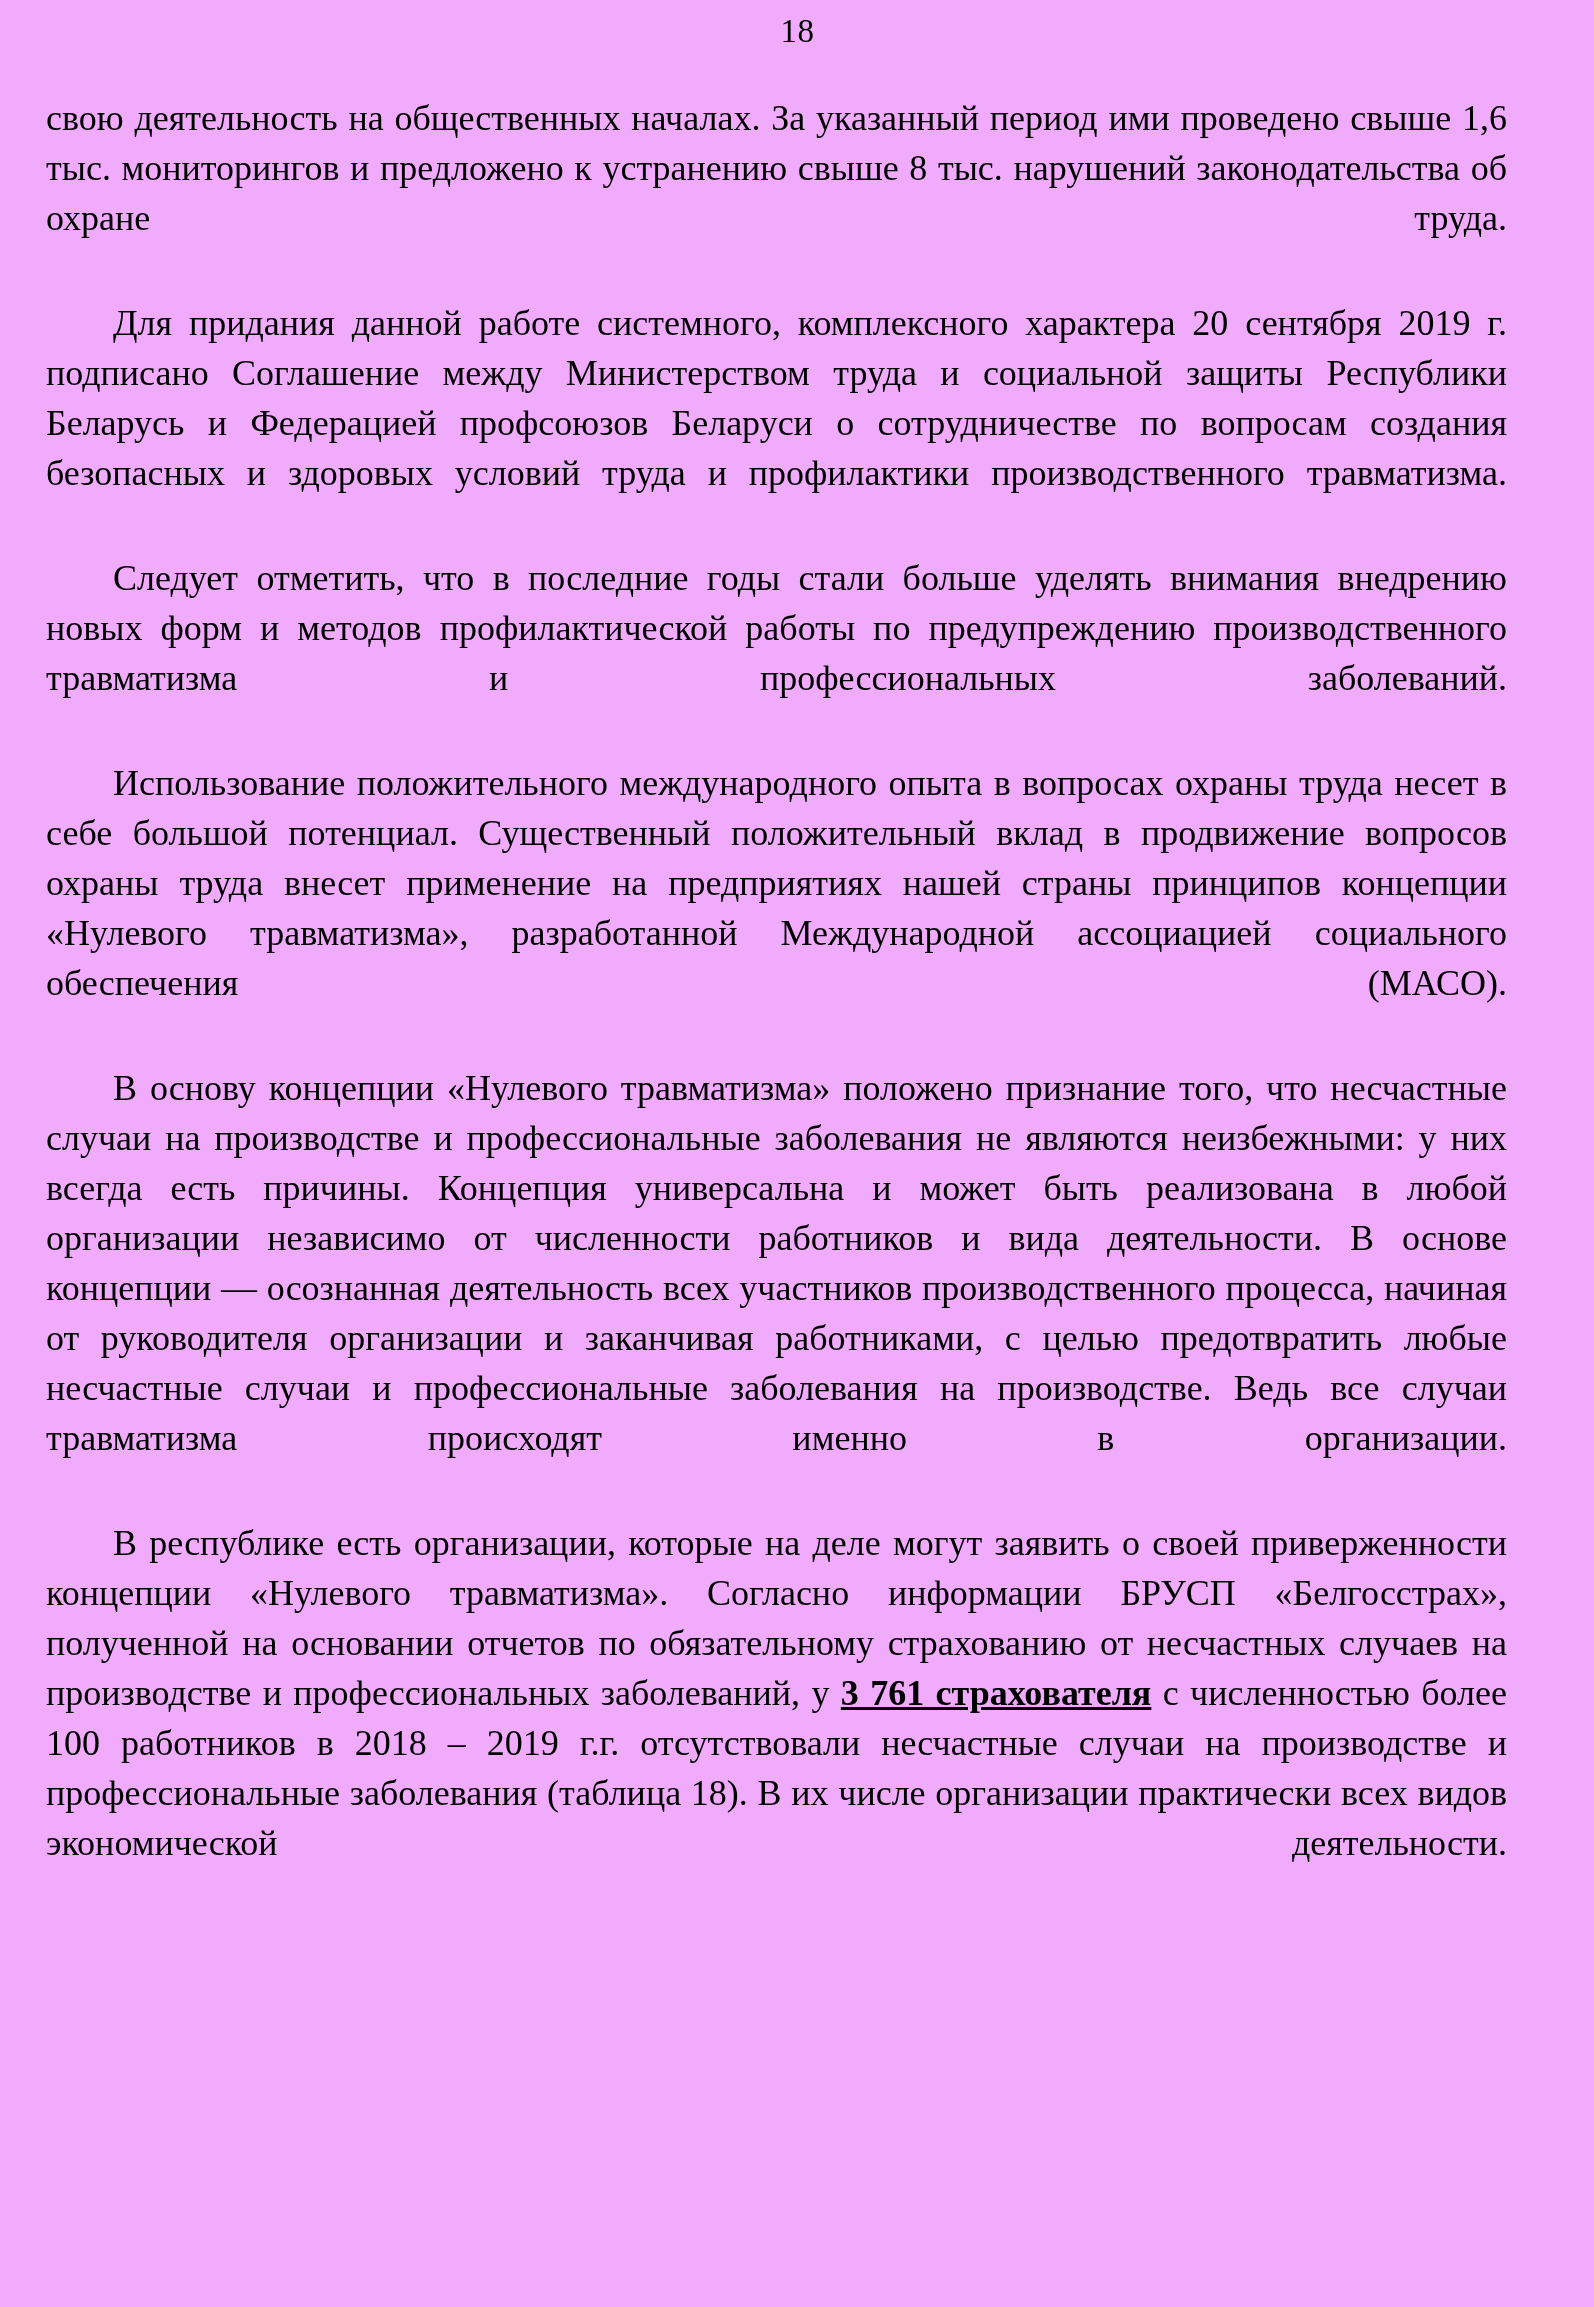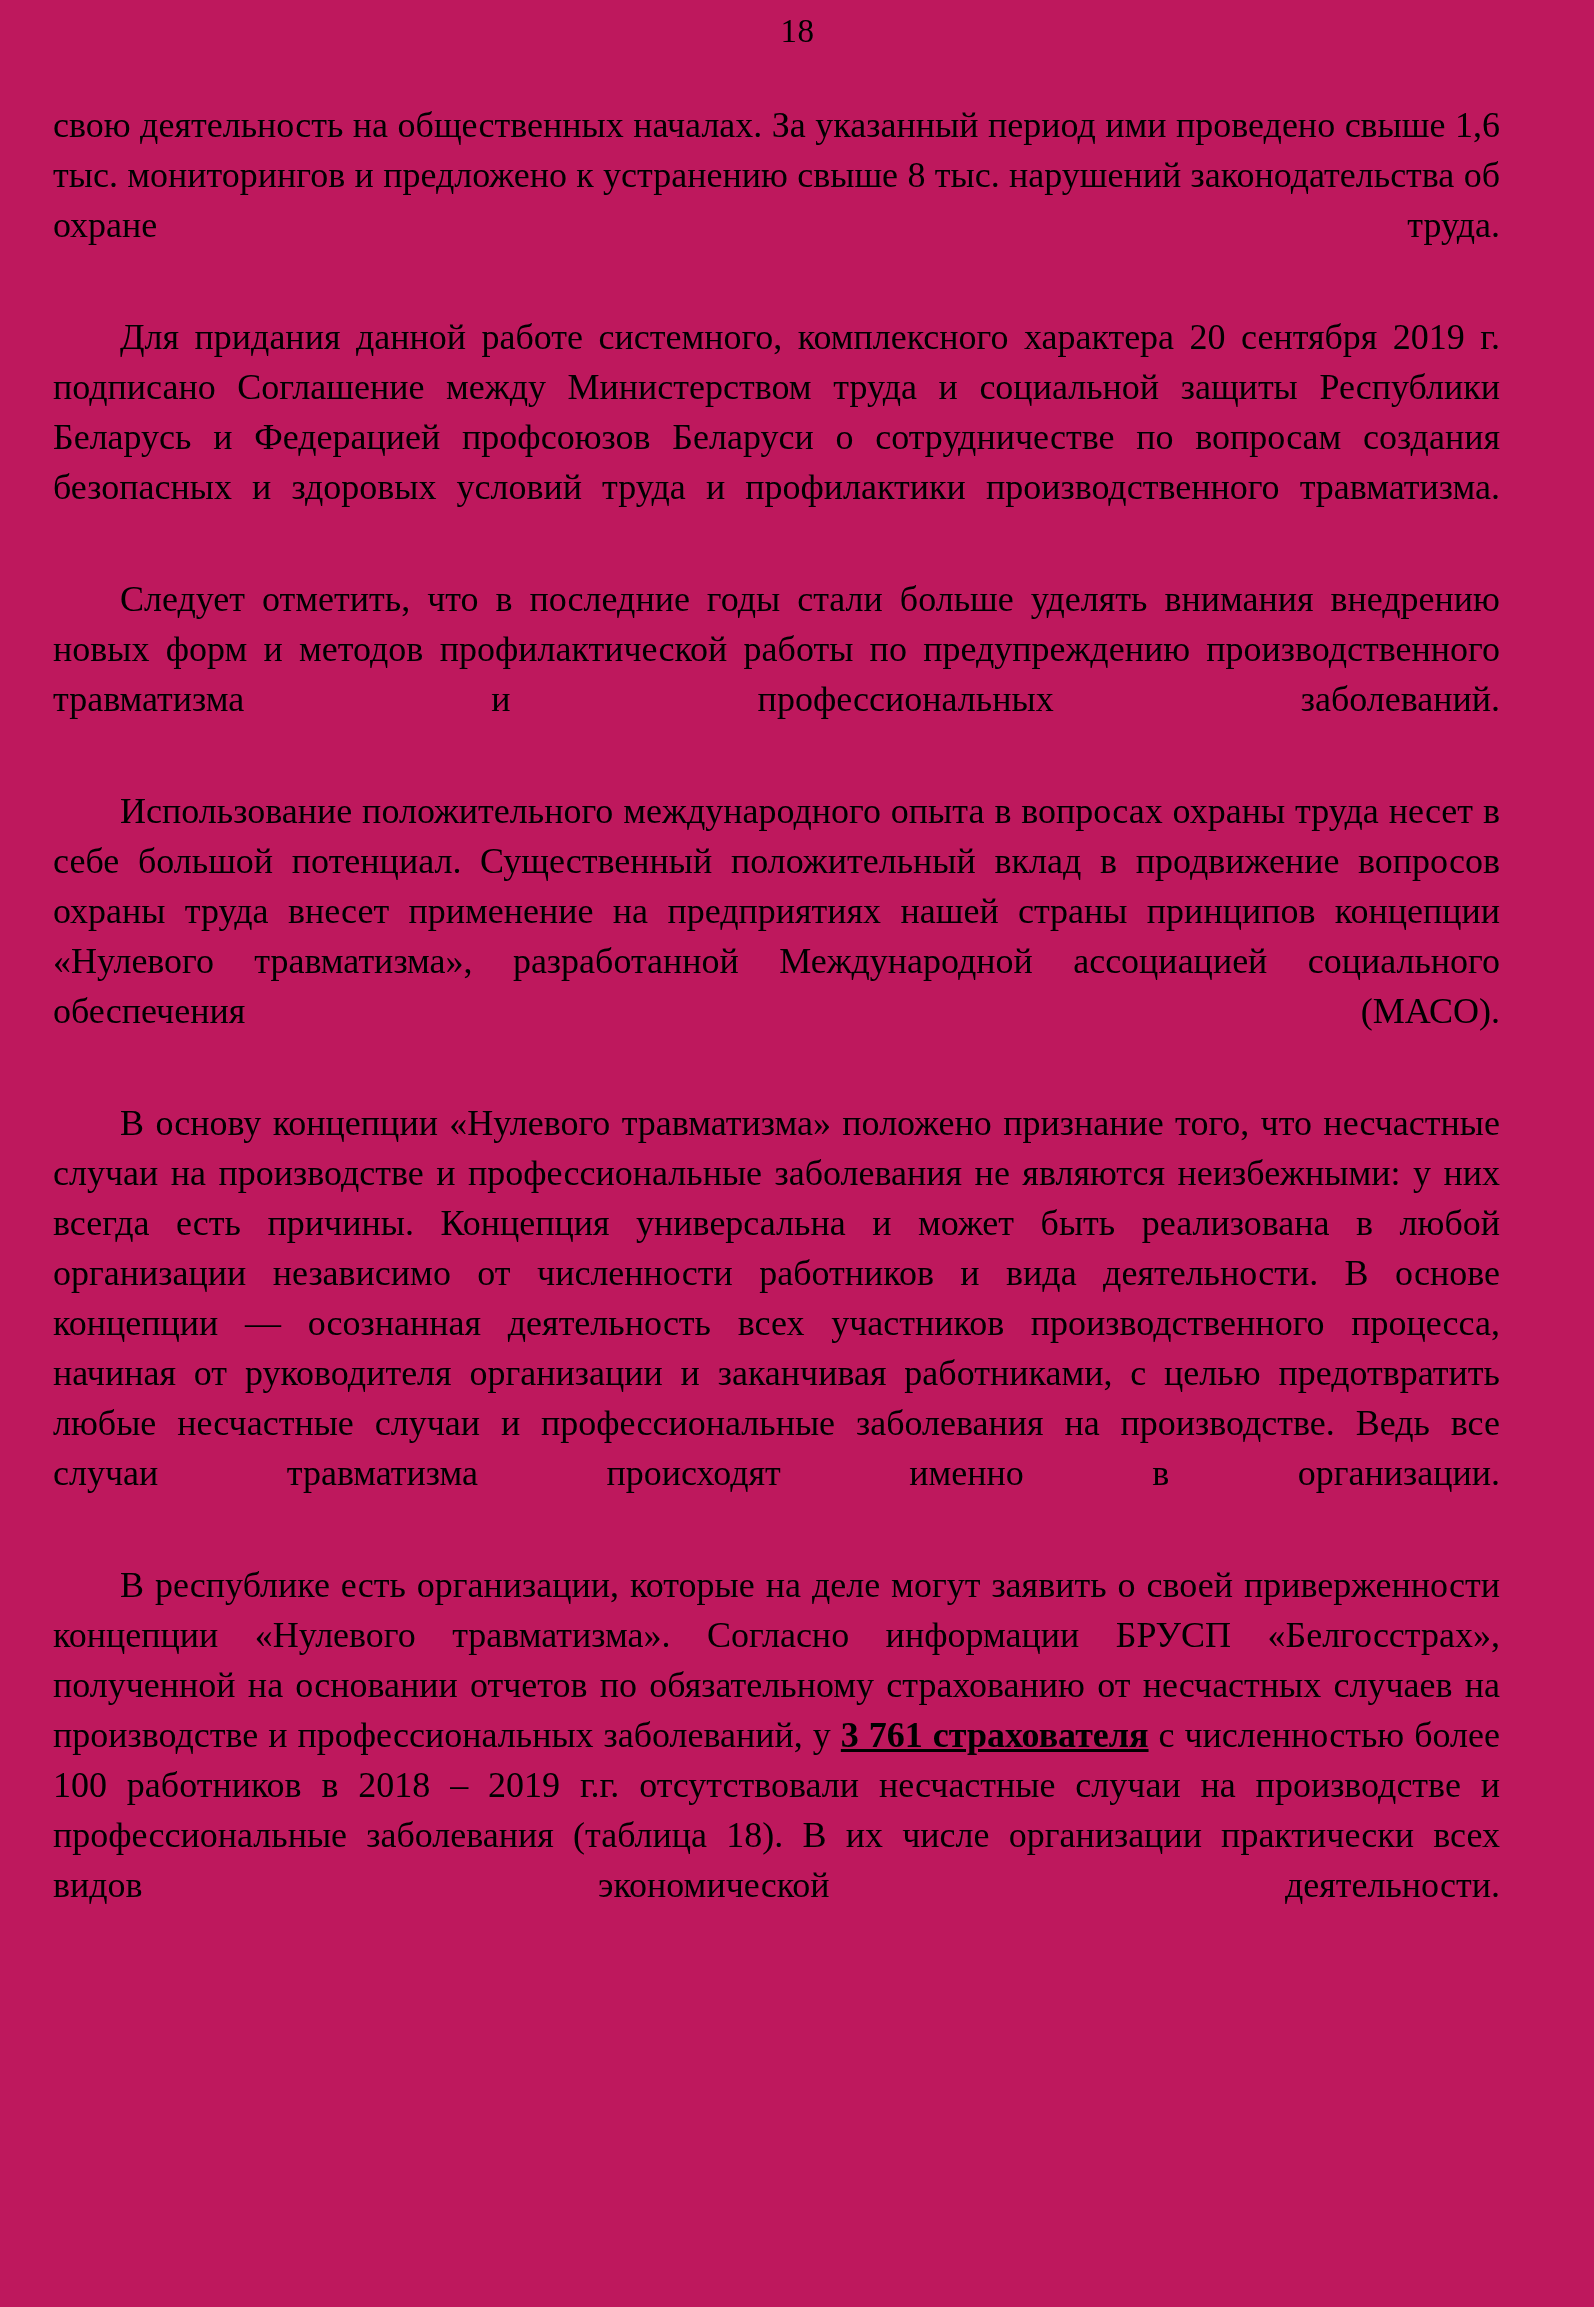--- a/index.html
+++ b/index.html
@@ -16,21 +16,21 @@
     color: #000000;
     -webkit-font-smoothing: antialiased;
   }
 
   .page {
     position: relative;
     width: 1595px;
     height: 2307px;
     box-sizing: border-box;
     padding: 0;
-    background: #be185d;
+    background: #f0abfc;
   }
 
   
   .page-header {
     position: absolute;
     top: 13px;
     left: 0;
     width: 1595px;
     text-align: center;
     font-size: 33px;
@@ -46,21 +46,21 @@
     width: 1471px;
     font-size: 36px;
     line-height: 50px;
     text-align: justify;
     text-justify: inter-word;
     word-spacing: 0px;
     hyphens: none;
   }
 
   .body-text p {
-    margin: 12px;
+    margin: 5px;
     padding: 0;
     text-align: justify;
     text-indent: 0;
   }
 
   
   .body-text p.indent {
     text-indent: 67px;
   }
 

